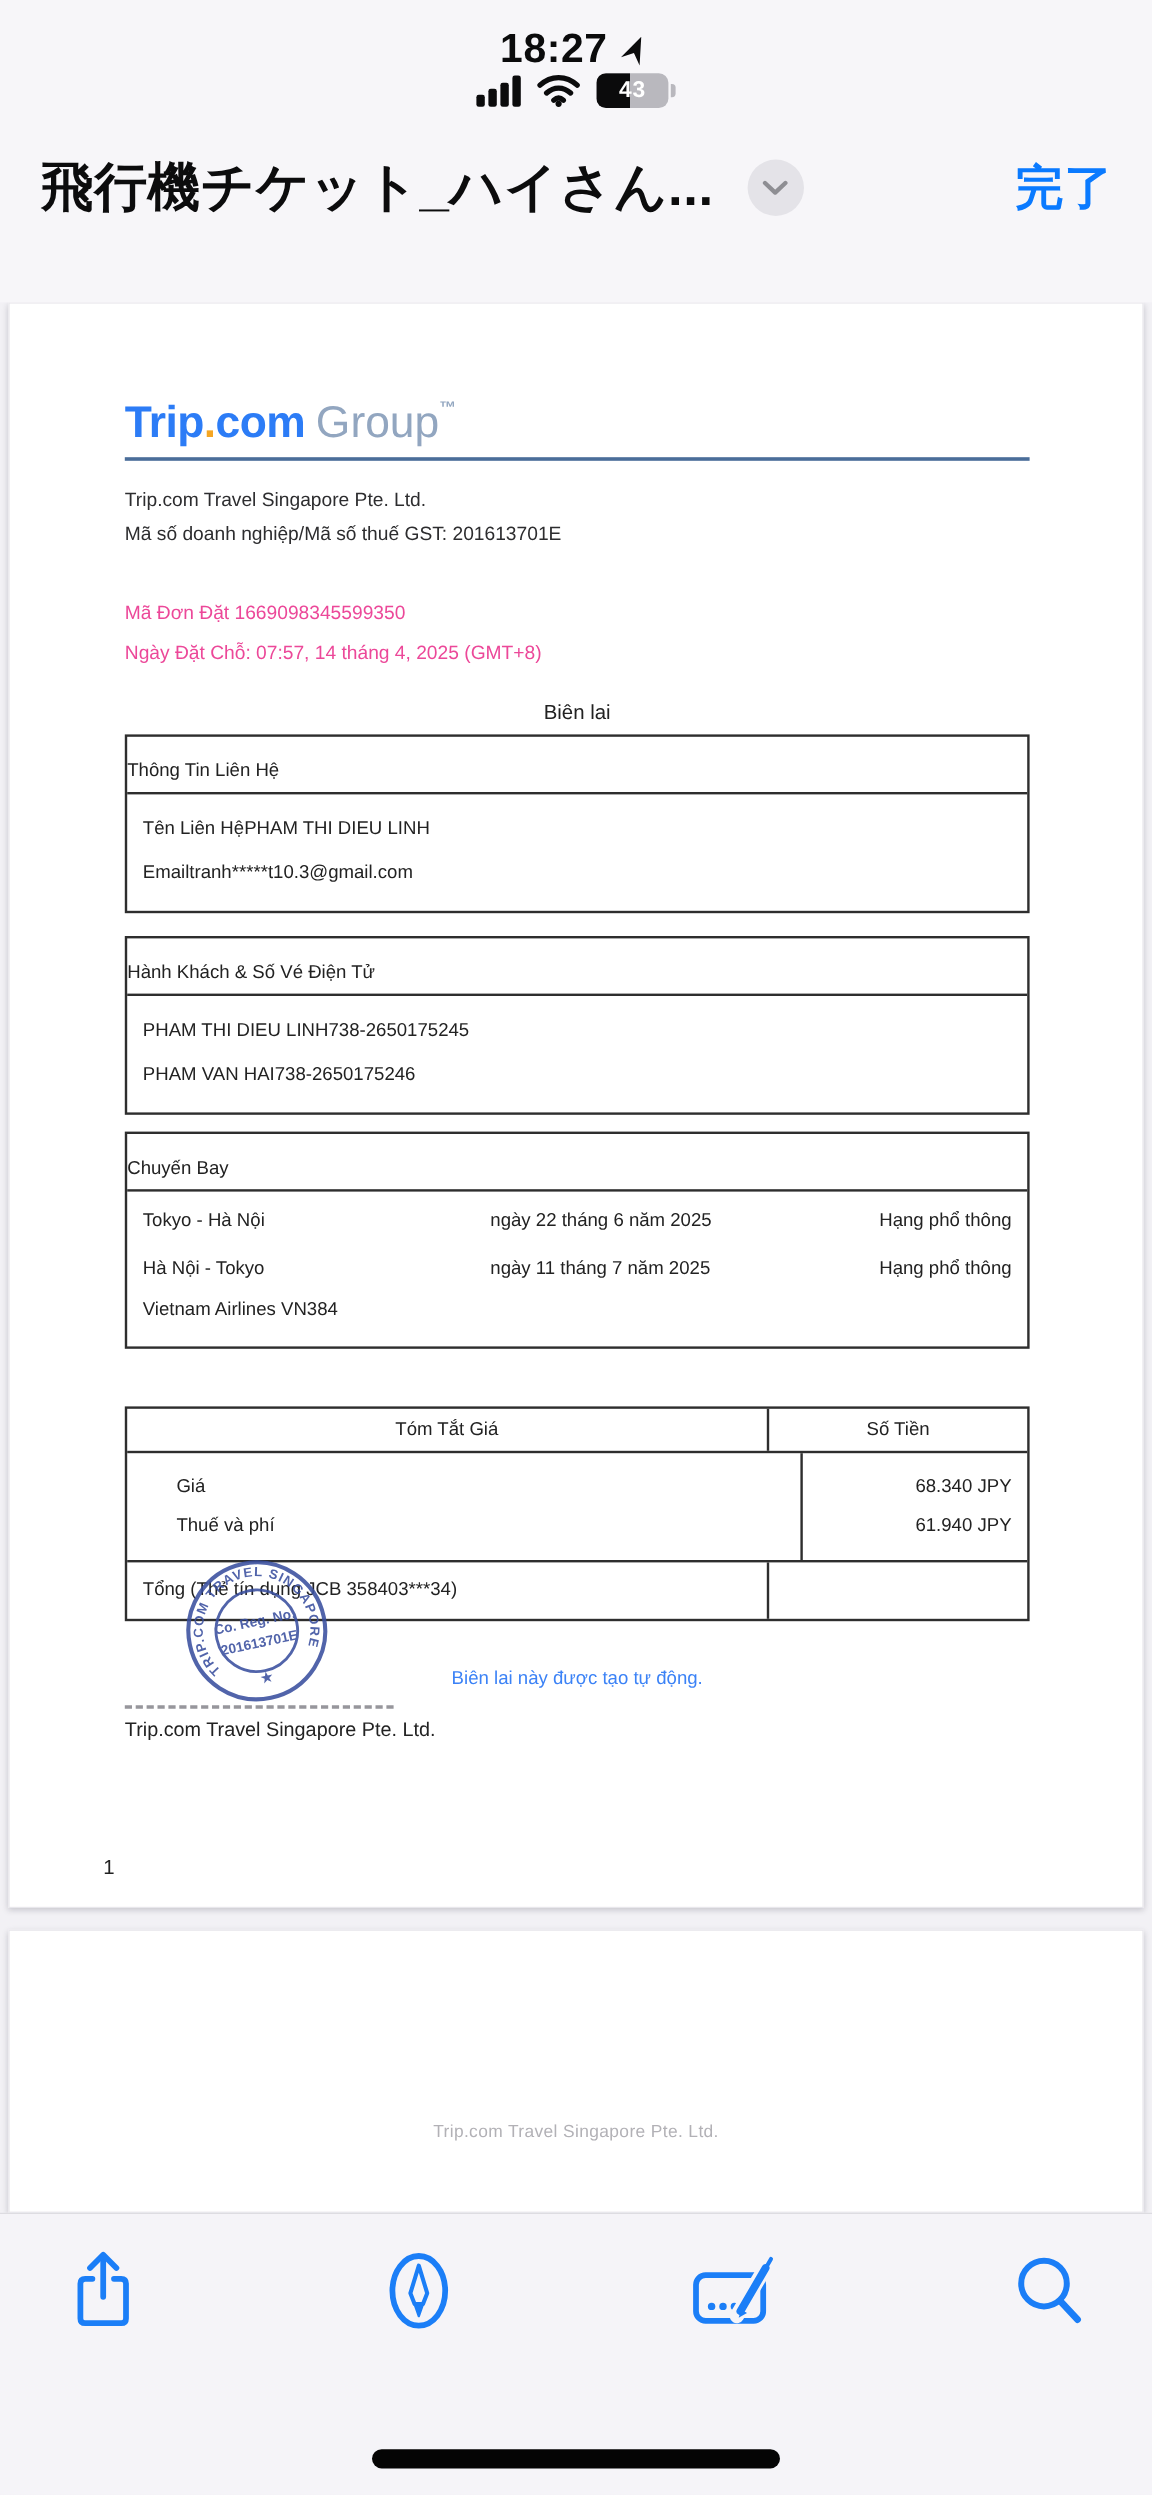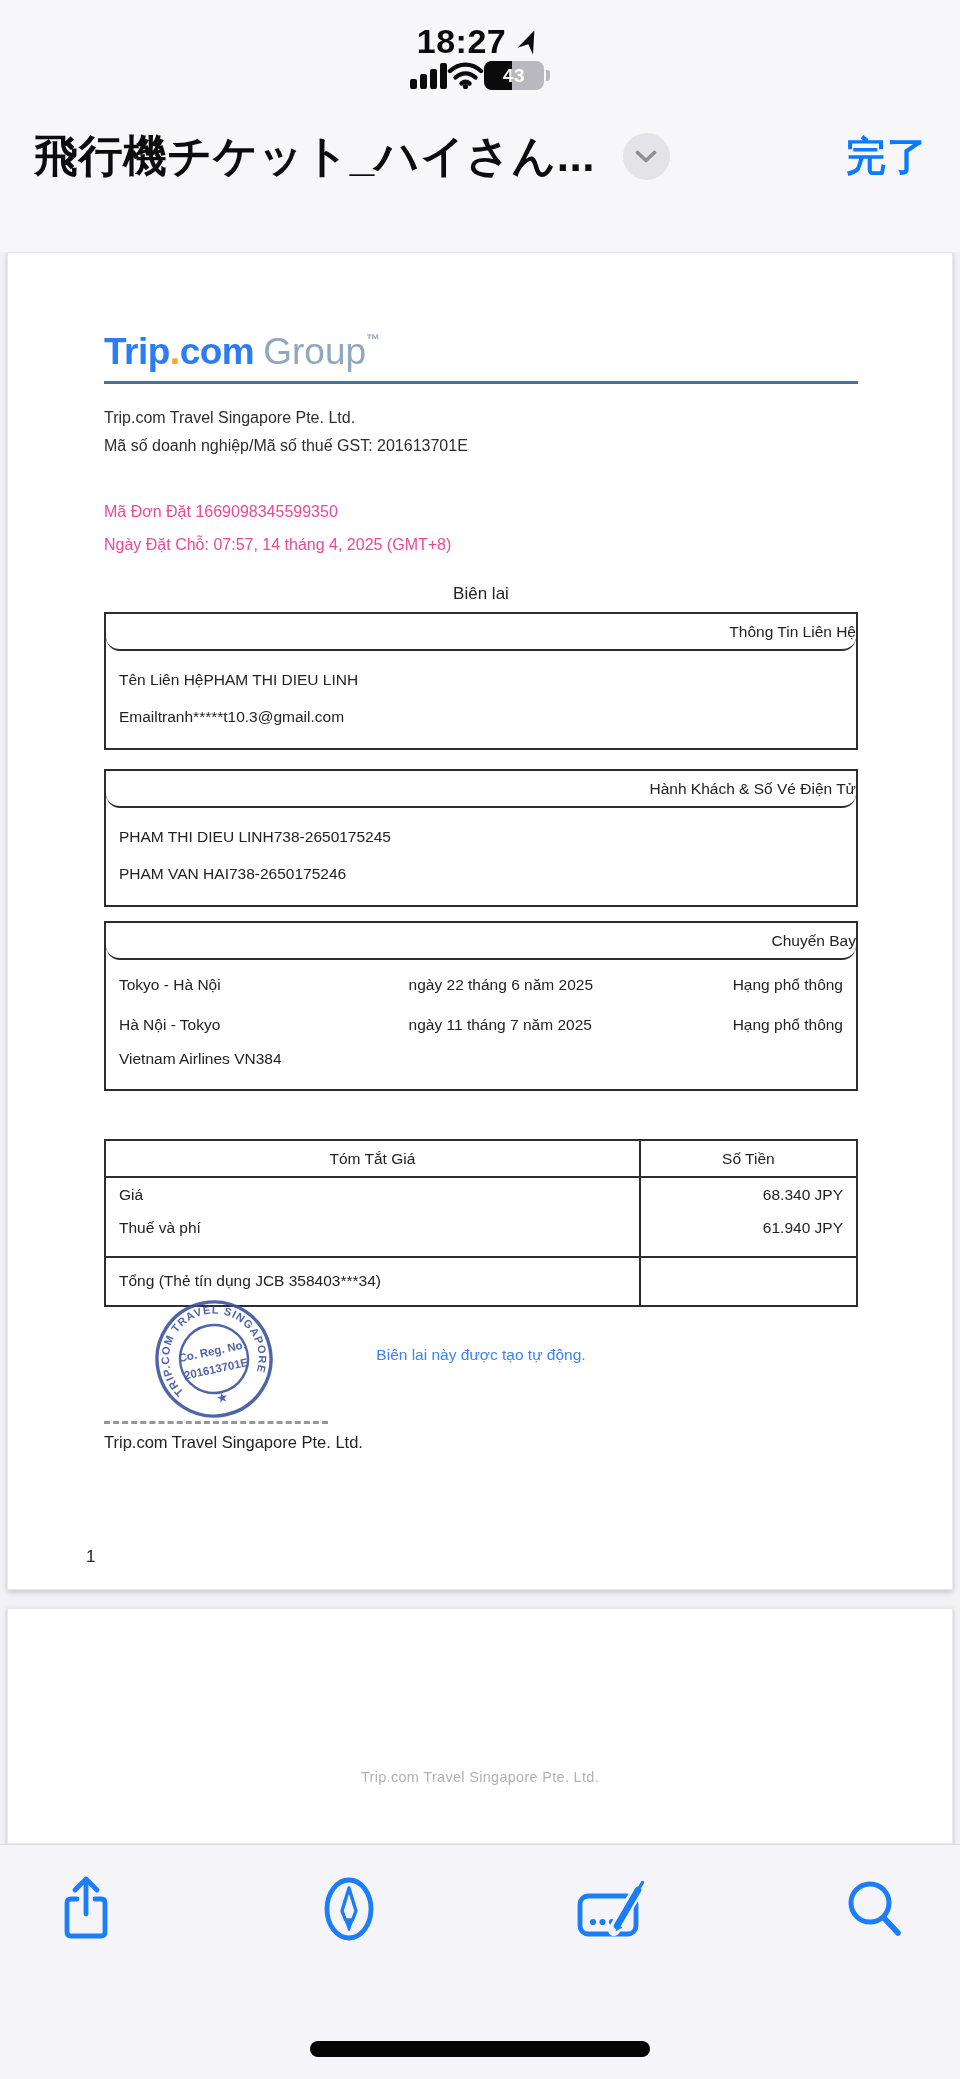--- a/index.html
+++ b/index.html
@@ -8,21 +8,21 @@
     height:2079px; position:relative;
     font-family:"Liberation Sans", sans-serif;
     background:#f2f1f5; overflow:hidden;
   }
   
   .chrome { position:absolute; top:0; left:0; width:960px; height:252px; background:#f7f6f9; z-index:2; }
   .status-bar { position:absolute; top:22px; left:0; right:0; height:52px;
     display:flex; align-items:center; justify-content:space-between; padding:0 30px;flex-direction:column; }
   .status-left { display:flex; align-items:center; gap:10px; }
   .status-time { font-size:34px; font-weight:700; color:#0b0b0c; letter-spacing:.5px; }
-  .status-right { display:flex; align-items:center; gap:0; }
+  .status-right { display:flex; align-items:center; gap:13px; }
   .sig-bars { display:flex; align-items:flex-end; gap:3px; height:26px; }
   .sig-bars i { display:block; width:7px; background:#0b0b0c; border-radius:2px; }
   .battery { position:relative; width:60px; height:29px; border-radius:8px; background:#b9b8be; overflow:hidden; }
   .battery-fill { position:absolute; left:0; top:0; bottom:0; width:46%; background:#0b0b0c; }
   .battery-label { position:absolute; inset:0; display:flex; align-items:center; justify-content:center;
     color:#fff; font-size:19px; font-weight:700; letter-spacing:.5px; }
   .battery-cap { width:4px; height:11px; background:#b9b8be; border-radius:0 3px 3px 0; margin-left:2px; }
 
   .nav-bar { position:absolute; top:104px; left:34px; right:32px; height:104px; display:flex; align-items:center; }
   .nav-title { font-size:44px; font-weight:700; color:#0c0c0d; white-space:nowrap; overflow:hidden; max-width:640px; letter-spacing:.5px; }
@@ -42,21 +42,21 @@
   .logo-dot { color:#f5a623; }
   .logo-group { color:#92a6c0; font-weight:500; margin-left:9px; letter-spacing:0; }
   .logo-tm { color:#92a6c0; font-size:14px; font-weight:700; vertical-align:top; }
   .logo-divider { height:3px; background:#4a6d99; margin-top:8px; }
 
   .company-block { margin-top:20px; font-size:16px; color:#2d2d2f; line-height:28px; }
   .booking-block { margin-top:35px; font-size:16px; color:#ec4899; line-height:33px; }
   .receipt-title { margin-top:23px; text-align:center; font-size:17px; color:#222; }
 
   .tbl { border:2px solid #2e2e2e; color:#222; font-size:15.5px; }
-  .tbl-title { text-align:right; padding:9px 0 8px; border-bottom:2px solid #2e2e2e; font-size:15.5px;border-radius:14px; }
+  .tbl-title { text-align:left; padding:20px 0 8px; border-bottom:2px solid #2e2e2e; font-size:15.5px; }
   .tbl-body { padding:10px 13px 13px; }
   .kv-row { display:flex; justify-content:flex-start; line-height:37px; }
 
   .t-contact { margin-top:8px; }
   .t-passenger { margin-top:19px; }
   .t-flight { margin-top:14px; }
 
   .flight-row { display:flex; line-height:26px; margin-top:10px; }
   .flight-row:first-child { margin-top:2px; }
   .fl-left { flex:0 0 40%; }
@@ -65,21 +65,21 @@
   .fl-airline { margin-top:8px; line-height:26px; }
   .flight-seg { margin-bottom:14px; }
   .flight-seg:last-child { margin-bottom:4px; }
 
   .t-price { margin-top:48px; }
   .pt-row { display:flex; }
   .pt-left { flex:0 0 71.3%; border-right:2px solid #2e2e2e; padding:0 13px; }
   .pt-right { flex:1; padding:0 13px; text-align:right; }
   .pt-header .pt-left, .pt-header .pt-right { text-align:center; padding:9px 0 8px; }
   .pt-header { border-bottom:2px solid #2e2e2e; }
-  .pt-body .pt-left, .pt-body .pt-right { padding-top:0; padding-bottom:12px; line-height:33px; }
+  .pt-body .pt-left, .pt-body .pt-right { padding-top:11px; padding-bottom:12px; line-height:33px;margin-left:28px; }
   .pt-total { border-top:2px solid #2e2e2e; }
   .pt-total .pt-left, .pt-total .pt-right { padding-top:14px; padding-bottom:15px; }
 
   .auto-note { margin-top:39px; text-align:center; font-size:15.5px; color:#3b82f6; }
 
   .stamp { position:absolute; left:144px; top:1044px; width:124px; height:124px; }
   .sig-dash { position:absolute; left:96px; top:1168px; width:224px; border-top:3px dashed #97969c; }
   .sig-name { position:absolute; left:96px; top:1180px; font-size:16.5px; color:#222; }
   .page-num { position:absolute; left:78px; top:1294px; font-size:17px; color:#222; }
 

